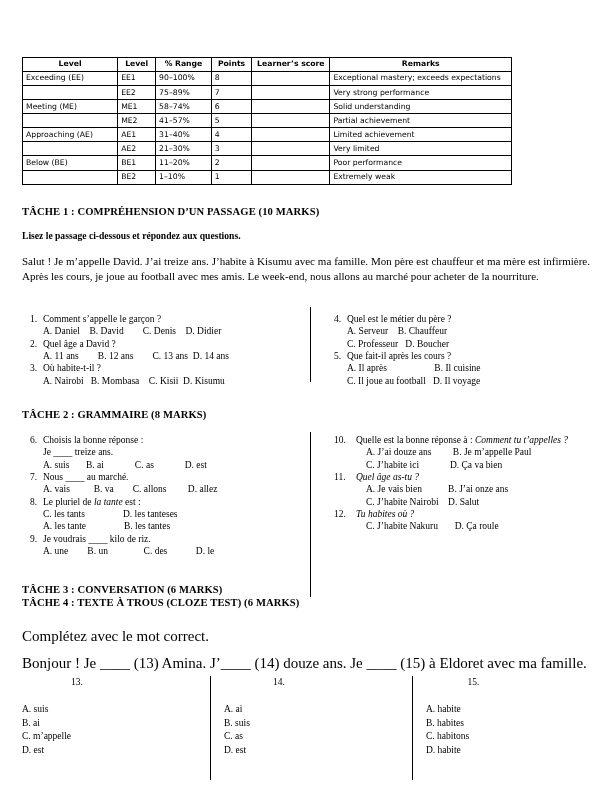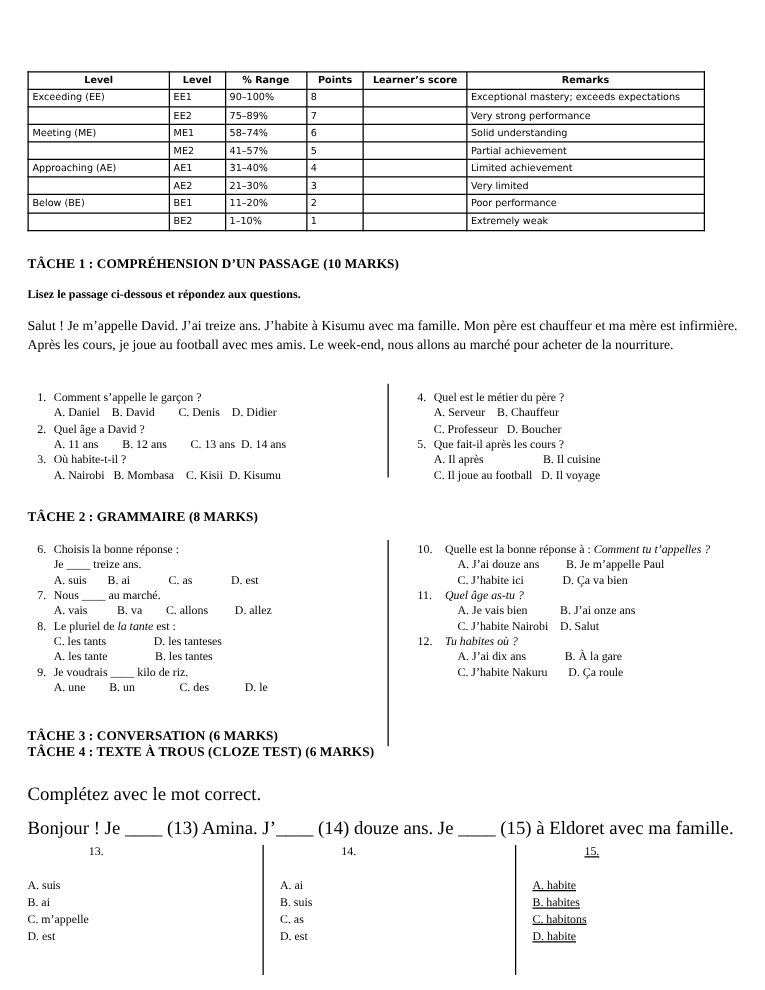--- a/index.html
+++ b/index.html
@@ -18,21 +18,21 @@
 
   
   .rubric-wrap {
     position: absolute;
     left: 22px;
     top: 57px;
     width: 490px;
   }
   table.rubric {
     border-collapse: collapse;
-    width: 542px;
+    width: 490px;
     font-family: "DejaVu Sans", sans-serif;
     font-size: 7.7px;
     line-height: 1.05;
   }
   table.rubric th,
   table.rubric td {
     border: 1px solid #000000;
     padding: 2.4px 3px 2.6px 3px;
     vertical-align: middle;
     white-space: nowrap;
@@ -311,21 +311,20 @@
     <span class="qbody">
       <div class="qstem"><i>Quel âge as-tu ?</i></div>
       <div class="opts indent">A. Je vais bien           B. J’ai onze ans</div>
       <div class="opts indent">C. J’habite Nairobi    D. Salut</div>
     </span>
   </div>
   <div class="qitem">
     <span class="qnum wide">12.</span>
     <span class="qbody">
       <div class="qstem"><i>Tu habites où ?</i></div>
-      <div class="opts indent">A. J’ai dix ans             B. À la gare</div>
       <div class="opts indent">C. J’habite Nakuru       D. Ça roule</div>
     </span>
   </div>
 </div>
 
 <div class="vrule" style="left:310px; top:432px; height:165px;"></div>
 
 <div class="blk task-head" style="left:22px; top:583px;">TÂCHE 3 : CONVERSATION (6 MARKS)</div>
 
 <div class="blk task-head" style="left:22px; top:596px;">TÂCHE 4 : TEXTE À TROUS (CLOZE TEST) (6 MARKS)</div>
@@ -345,21 +344,21 @@
   </div>
 
   <div class="cloze-col" style="left:202px; width:185px;">
     <div class="cloze-num">14.</div>
     <div>A. ai</div>
     <div>B. suis</div>
     <div>C. as</div>
     <div>D. est</div>
   </div>
 
-  <div class="cloze-col" style="left:404px; width:165px;text-decoration:underline;">
+  <div class="cloze-col" style="left:404px; width:165px;">
     <div class="cloze-num" style="width:95px;">15.</div>
     <div>A. habite</div>
     <div>B. habites</div>
     <div>C. habitons</div>
     <div>D. habite</div>
   </div>
 
 </div>
 
 <div class="vrule" style="left:210px; top:676px; height:104px;"></div>

